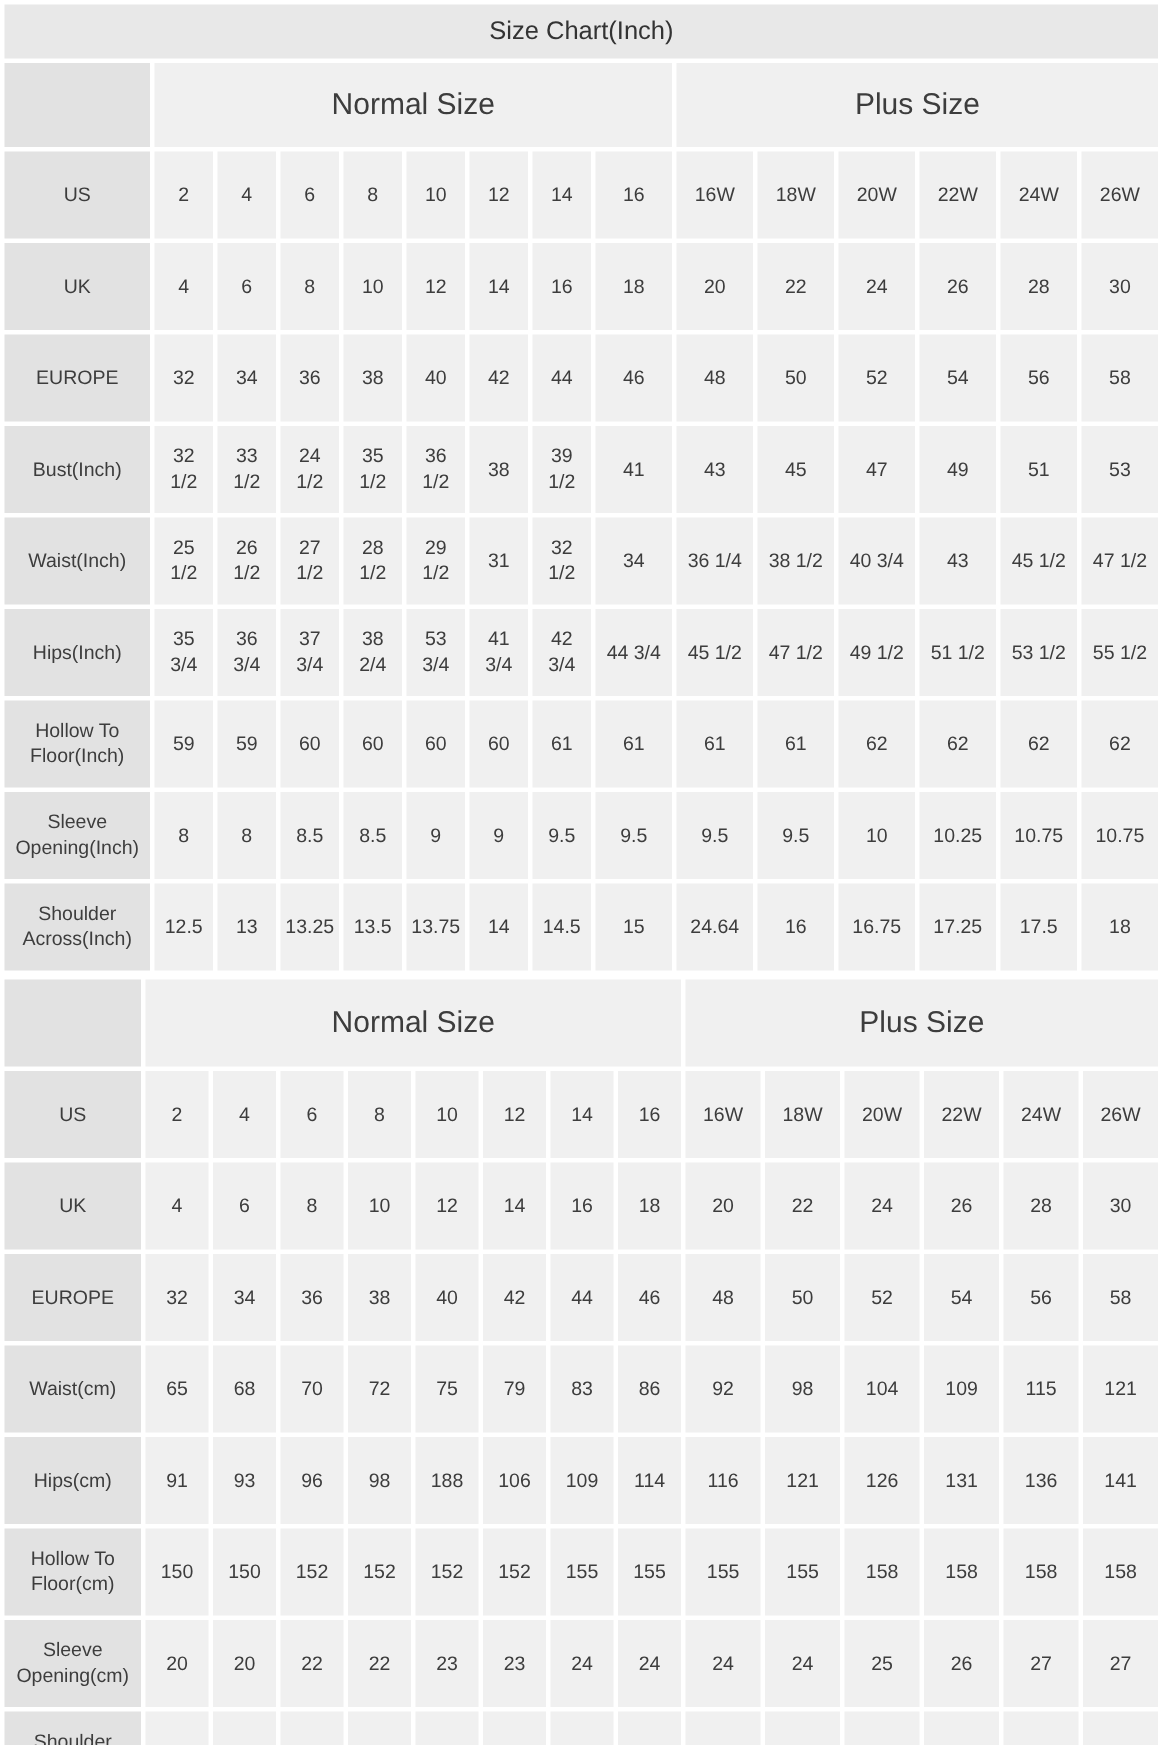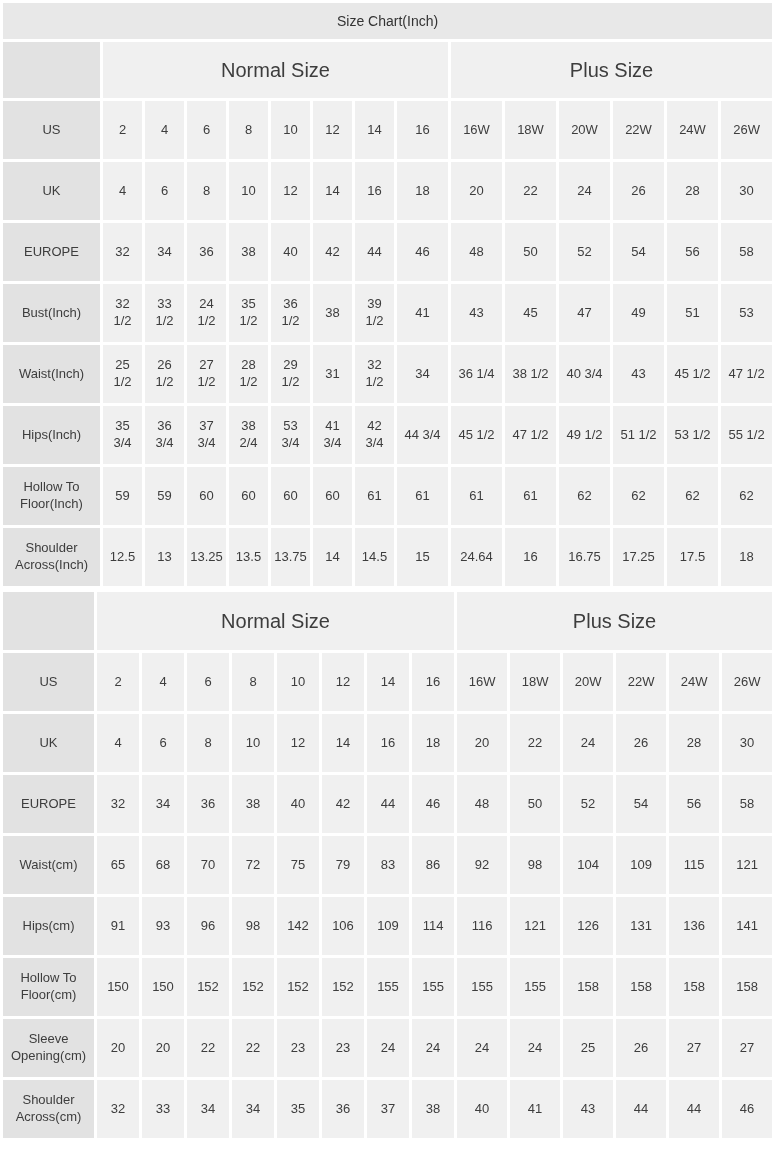--- a/index.html
+++ b/index.html
@@ -22,21 +22,21 @@
     text-align: center;
     vertical-align: middle;
     color: #3d3d3d;
     font-size: 13px;
     line-height: 1.3;
     padding: 2px;
     overflow: hidden;
   }
   .title-cell {
     background: #e8e8e8;
-    font-size: 14px;
+    font-size: 17px;
     height: 32px;
     color: #333333;
   }
   .group-cell {
     background: #f0f0f0;
     height: 52px;
     font-size: 20px;
   }
   .corner-cell {
     background: #e2e2e2;
@@ -204,20 +204,37 @@
           <td class="data-cell">61</td>
           <td class="data-cell">61</td>
           <td class="data-cell">61</td>
           <td class="data-cell">61</td>
           <td class="data-cell">62</td>
           <td class="data-cell">62</td>
           <td class="data-cell">62</td>
           <td class="data-cell">62</td>
         </tr>
         <tr class="data-row">
+          <td class="label-cell">Sleeve Opening(Inch)</td>
+          <td class="data-cell">8</td>
+          <td class="data-cell">8</td>
+          <td class="data-cell">8.5</td>
+          <td class="data-cell">8.5</td>
+          <td class="data-cell">9</td>
+          <td class="data-cell">9</td>
+          <td class="data-cell">9.5</td>
+          <td class="data-cell">9.5</td>
+          <td class="data-cell">9.5</td>
+          <td class="data-cell">9.5</td>
+          <td class="data-cell">10</td>
+          <td class="data-cell">10.25</td>
+          <td class="data-cell">10.75</td>
+          <td class="data-cell">10.75</td>
+        </tr>
+        <tr class="data-row">
           <td class="label-cell">Shoulder Across(Inch)</td>
           <td class="data-cell">12.5</td>
           <td class="data-cell">13</td>
           <td class="data-cell">13.25</td>
           <td class="data-cell">13.5</td>
           <td class="data-cell">13.75</td>
           <td class="data-cell">14</td>
           <td class="data-cell">14.5</td>
           <td class="data-cell">15</td>
           <td class="data-cell">24.64</td>
@@ -321,21 +338,21 @@
           <td class="data-cell">109</td>
           <td class="data-cell">115</td>
           <td class="data-cell">121</td>
         </tr>
         <tr class="data-row">
           <td class="label-cell">Hips(cm)</td>
           <td class="data-cell">91</td>
           <td class="data-cell">93</td>
           <td class="data-cell">96</td>
           <td class="data-cell">98</td>
-          <td class="data-cell">142</td>
+          <td class="data-cell">188</td>
           <td class="data-cell">106</td>
           <td class="data-cell">109</td>
           <td class="data-cell">114</td>
           <td class="data-cell">116</td>
           <td class="data-cell">121</td>
           <td class="data-cell">126</td>
           <td class="data-cell">131</td>
           <td class="data-cell">136</td>
           <td class="data-cell">141</td>
         </tr>

